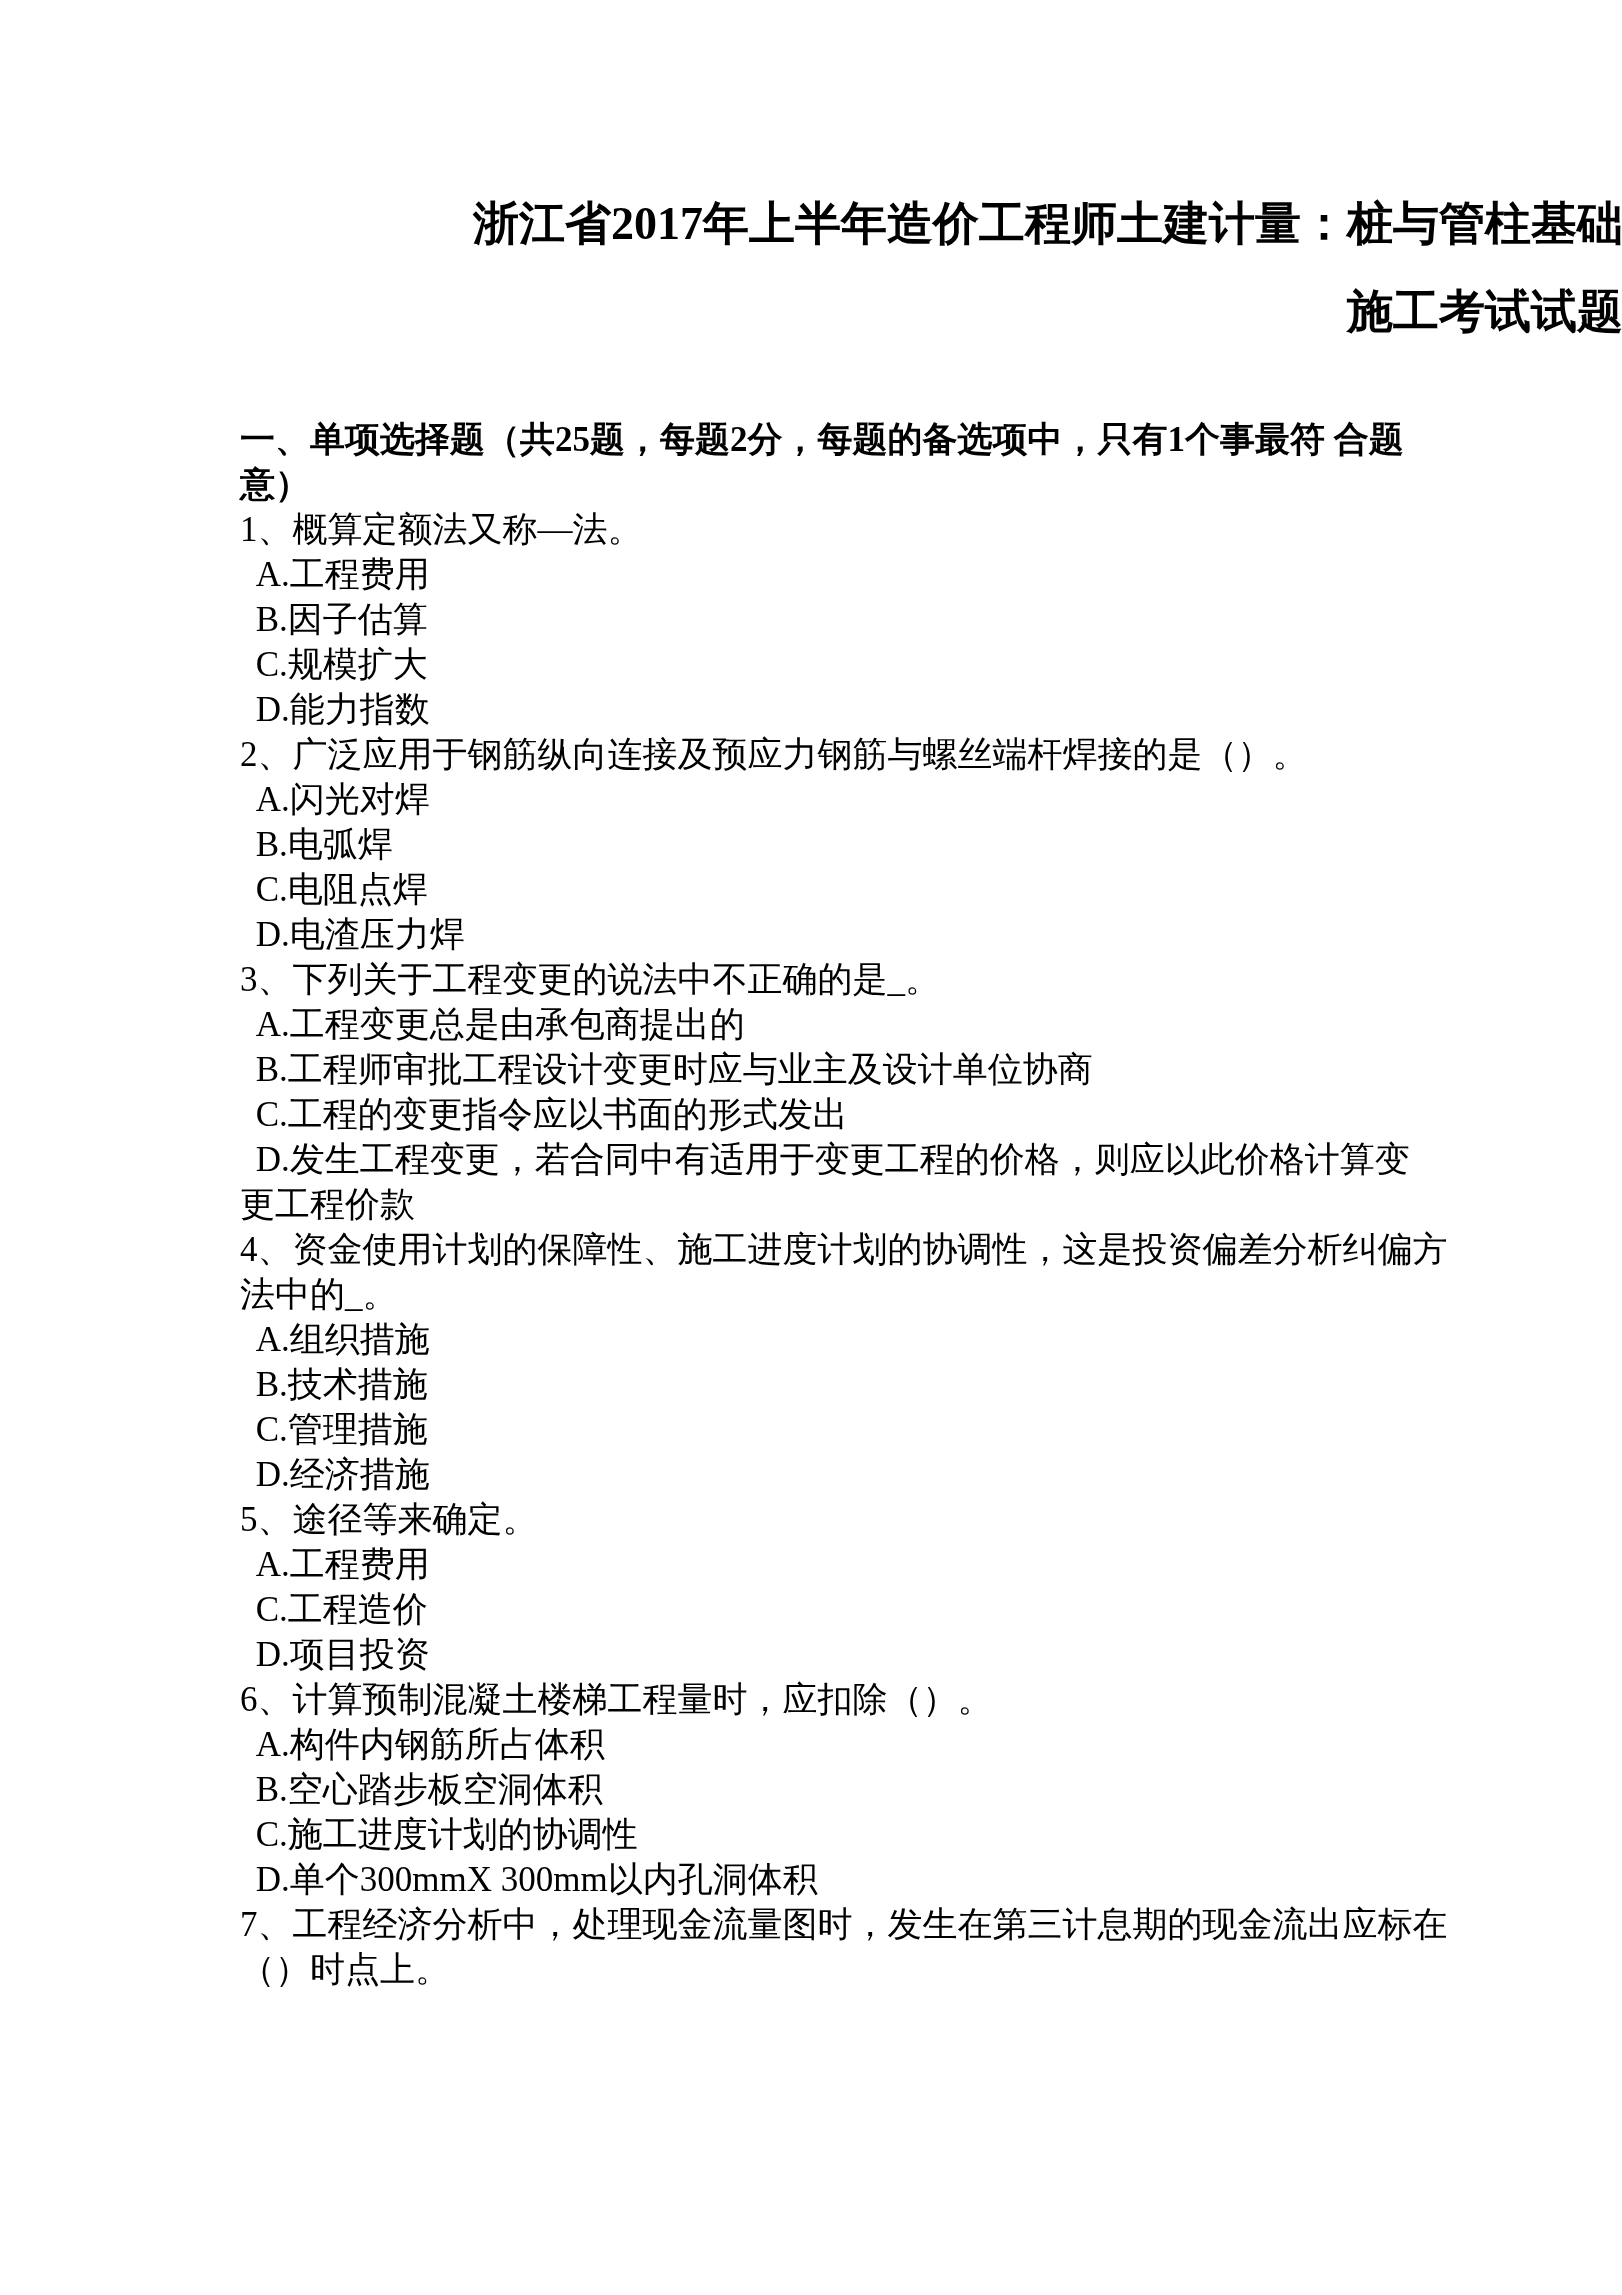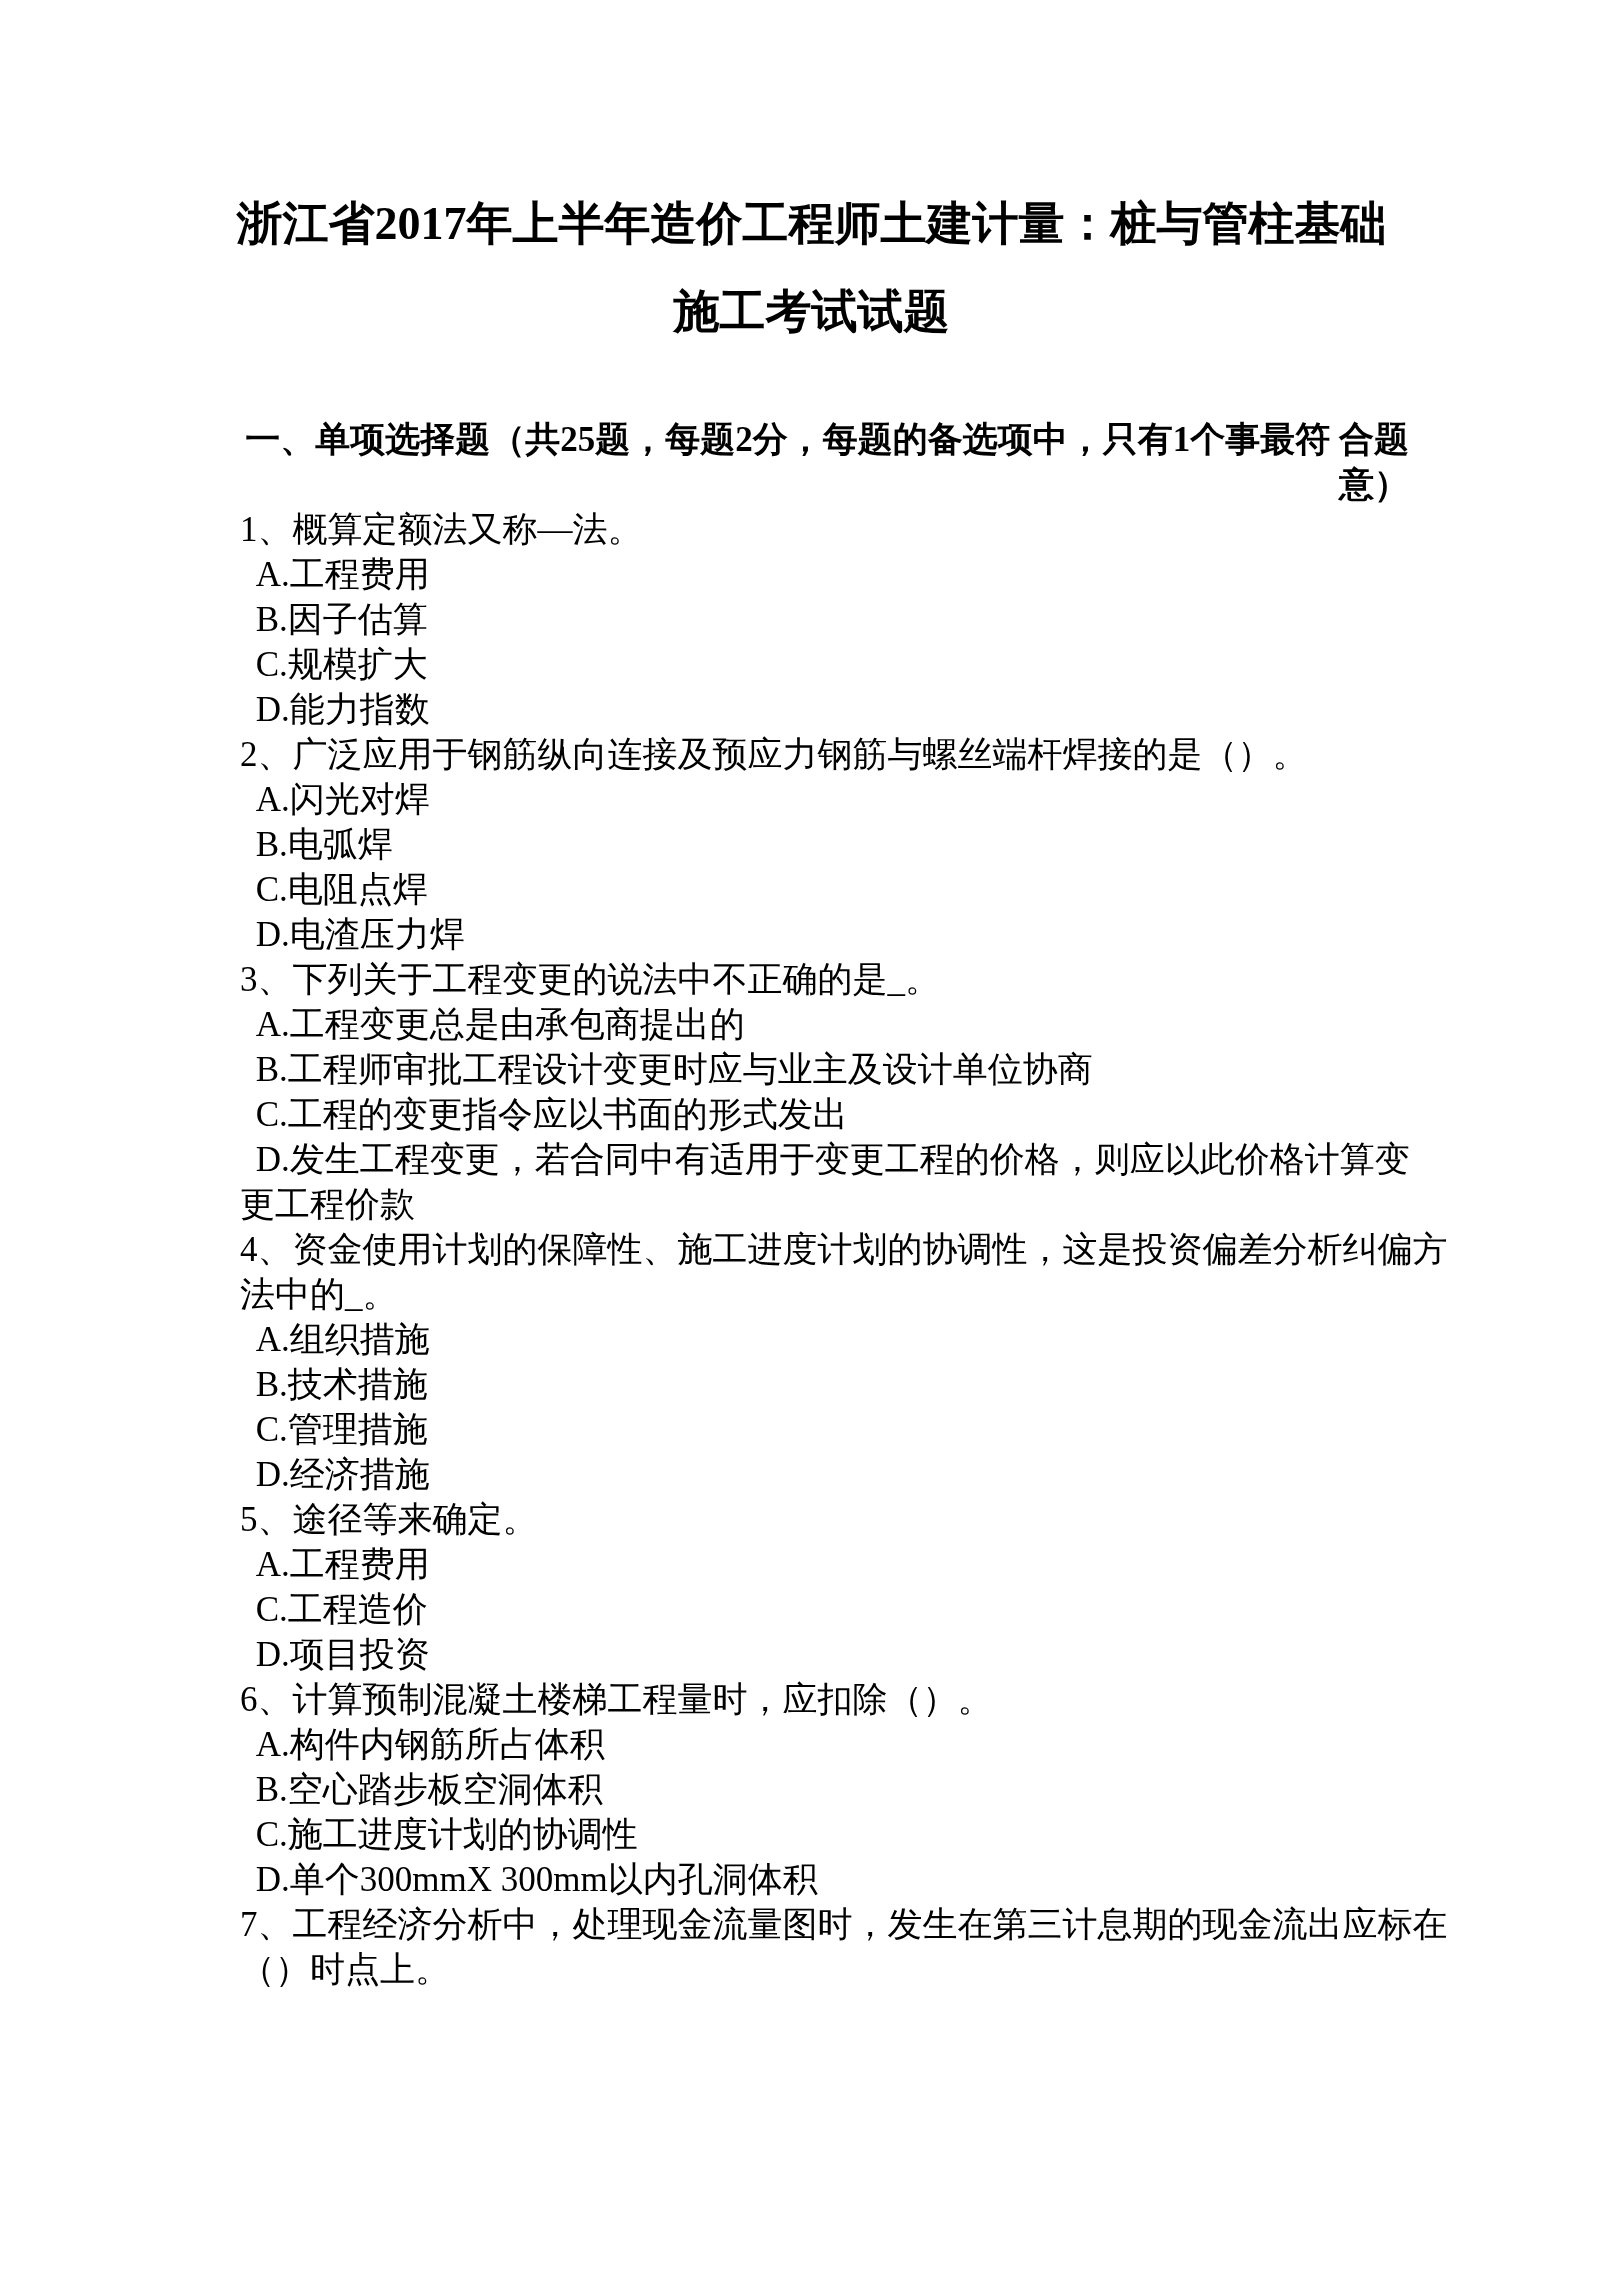--- a/index.html
+++ b/index.html
@@ -21,40 +21,39 @@
     width: 1623px;
     height: 2295px;
     background: #ffffff;
     overflow: hidden;
   }
   .title-block {
     position: absolute;
     top: 180px;
     left: 0;
     width: 100%;
-    text-align: center;
+    text-align: right;
     font-size: 46px;
     font-weight: bold;
     line-height: 88px;
   }
   .content {
     position: absolute;
     top: 417px;
     left: 240px;
     width: 1169px;
     font-size: 35px;
     line-height: 45px;
   }
   .line {
     white-space: pre;
     min-height: 45px;
   }
   .line.heading {
     font-weight: bold;
-    text-align: right;
   }
   .line.option {
     padding-left: 15.7px;
   }
 </style>
 </head>
 <body>
 
 <div class="page">
   <div class="title-block">

